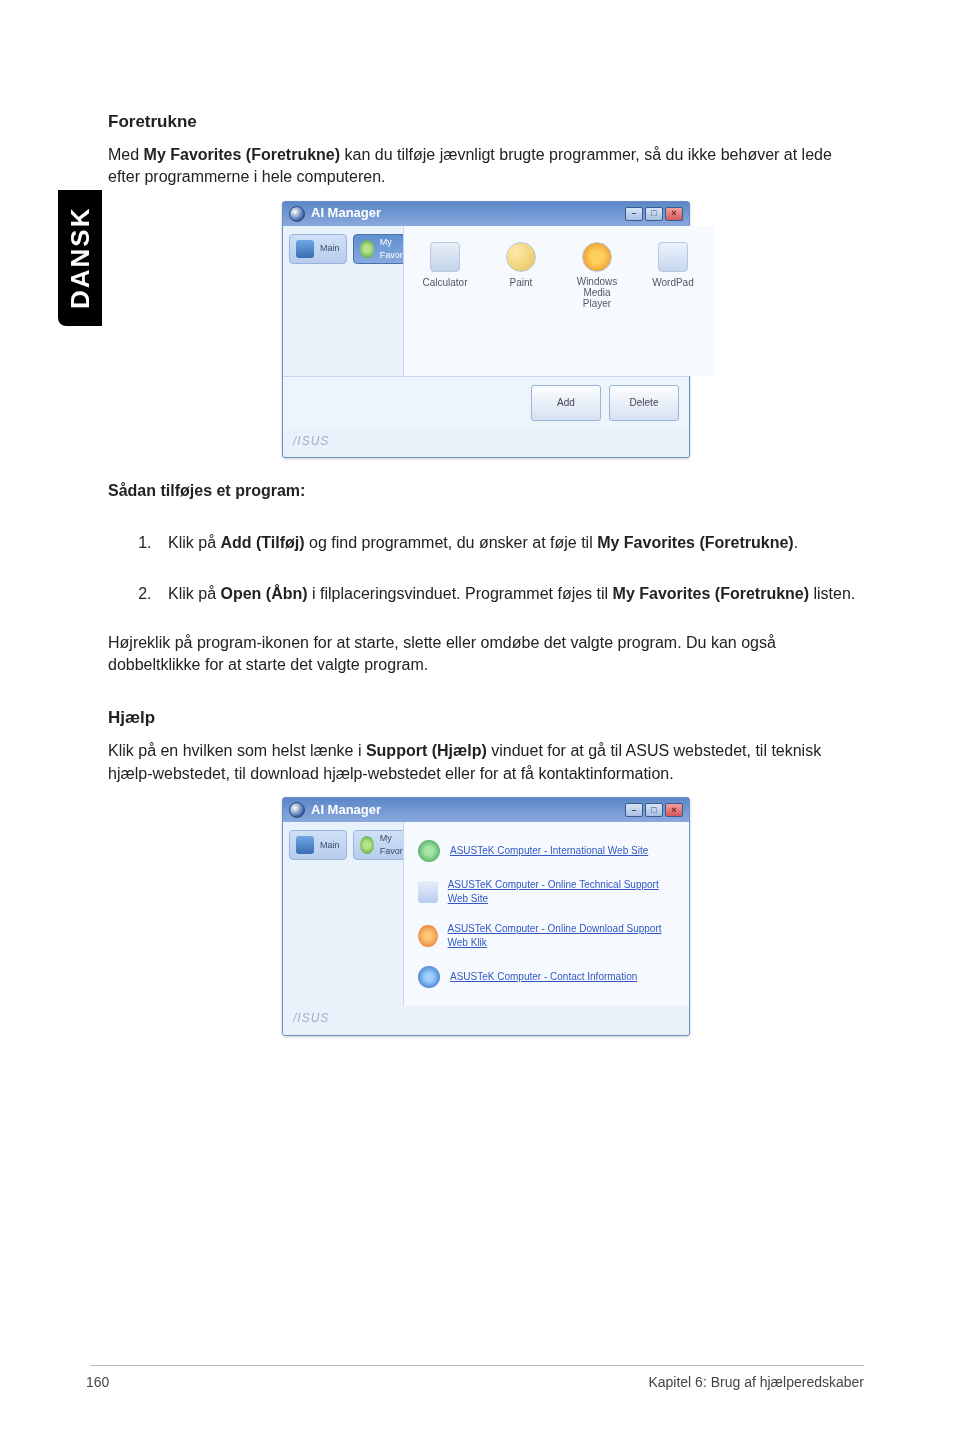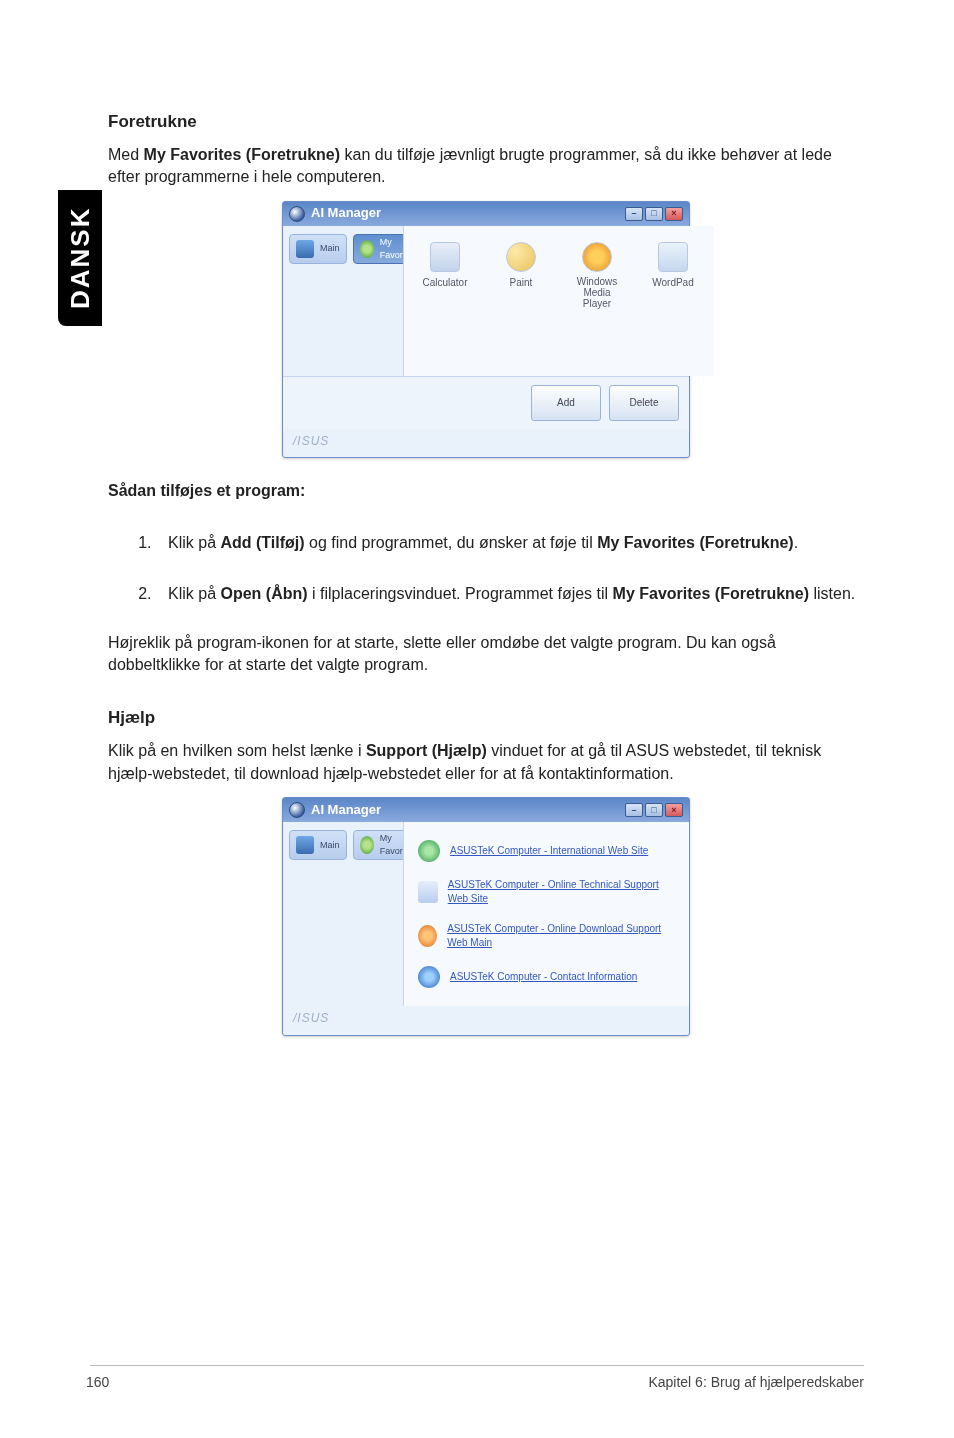--- a/index.html
+++ b/index.html
@@ -229,21 +229,21 @@
               <div class="support-row">
                 <span class="sup-icon si1"></span>
                 <span class="sup-link">ASUSTeK Computer - International Web Site</span>
               </div>
               <div class="support-row">
                 <span class="sup-icon si2"></span>
                 <span class="sup-link">ASUSTeK Computer - Online Technical Support Web Site</span>
               </div>
               <div class="support-row">
                 <span class="sup-icon si3"></span>
-                <span class="sup-link">ASUSTeK Computer - Online Download Support Web Main</span>
+                <span class="sup-link">ASUSTeK Computer - Online Download Support Web Klik</span>
               </div>
               <div class="support-row">
                 <span class="sup-icon si4"></span>
                 <span class="sup-link">ASUSTeK Computer - Contact Information</span>
               </div>
             </div>
           </div>
         </div>
         <div class="panel-footer-brand">/ISUS</div>
       </div>

